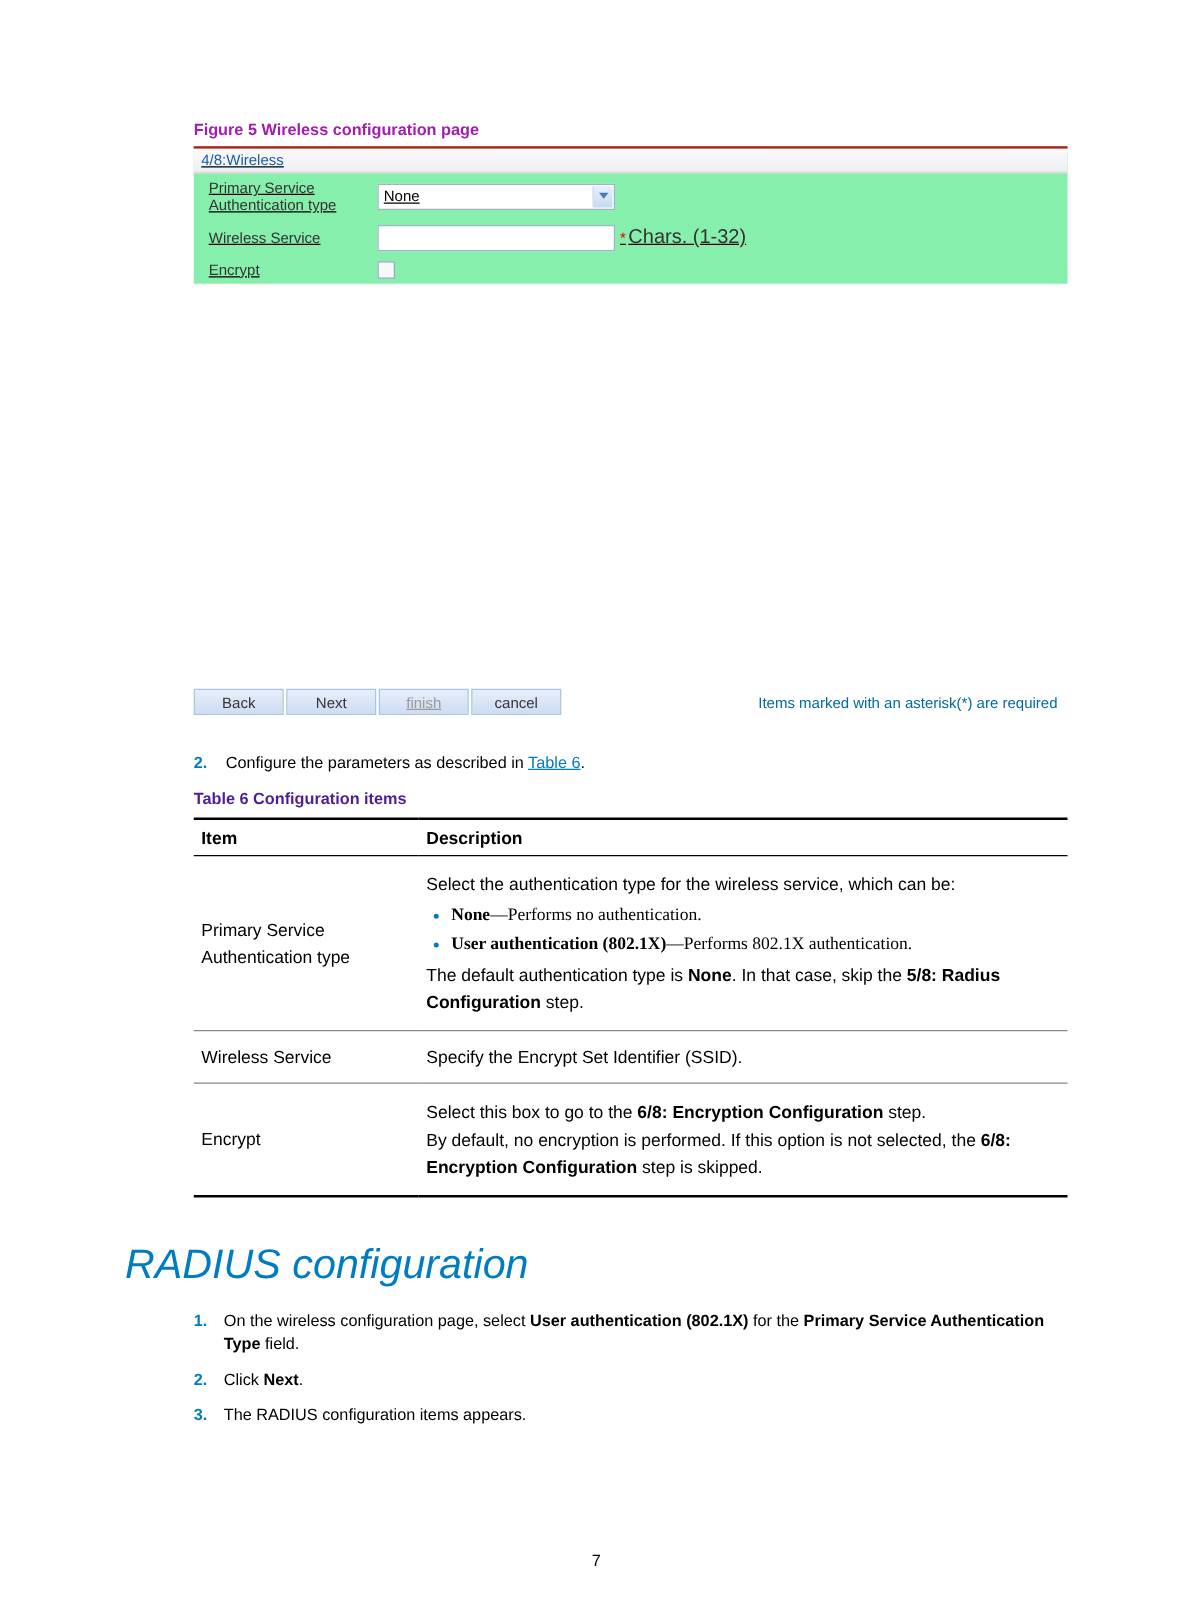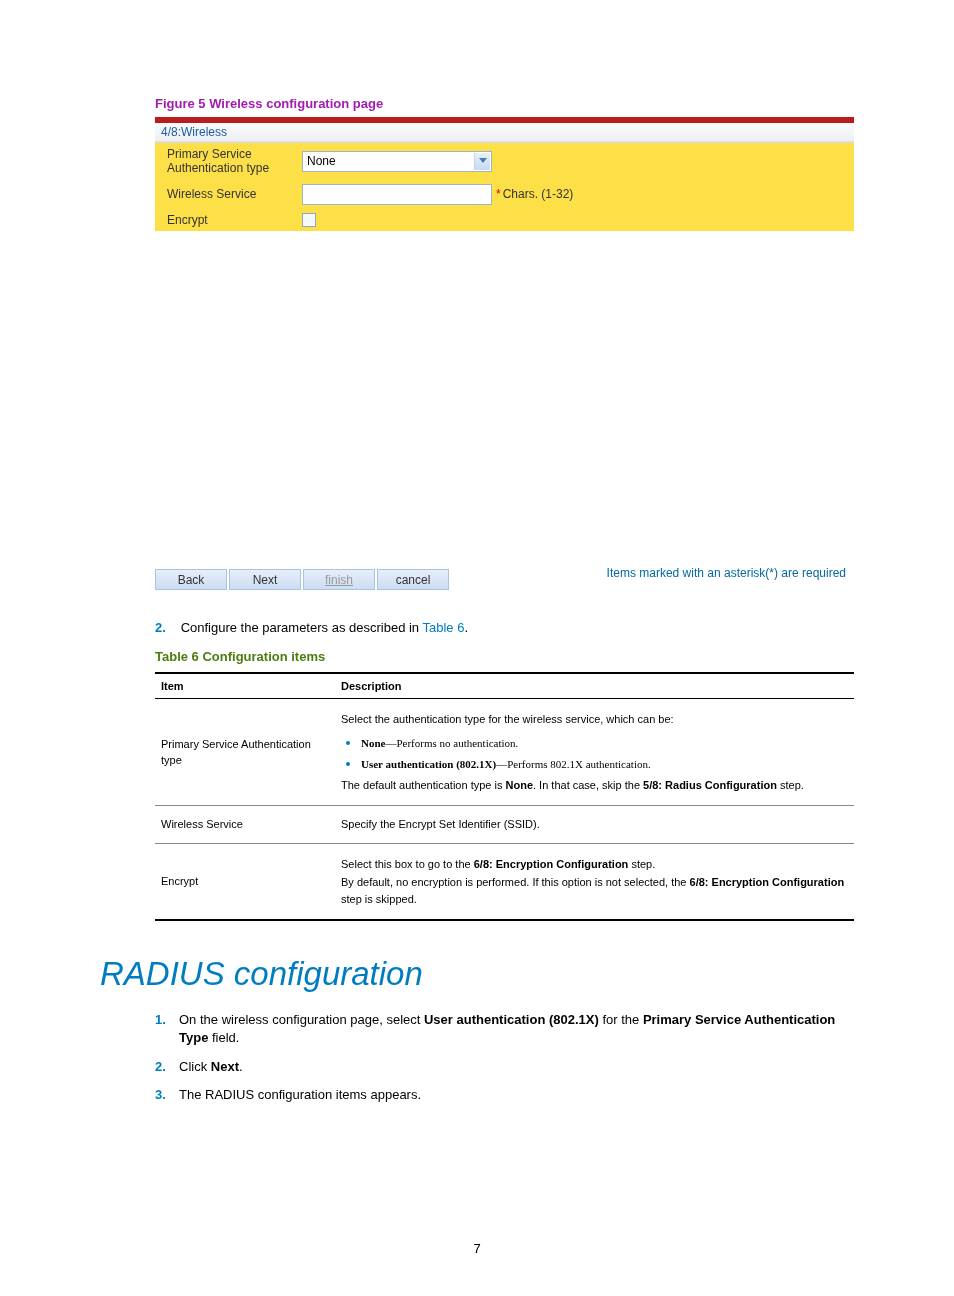--- a/index.html
+++ b/index.html
@@ -14,23 +14,24 @@
       padding: 96px 100px 50px 100px;
     }
     .content { margin-left: 55px; }
     .figure-caption {
       color: #a21caf;
       font-weight: bold;
       font-size: 13px;
       margin-bottom: 6px;
     }
     .wireless-panel {
-      border-top: 6px solid #b91c1c;
-      background: #fde047;
+      border-top: 2px solid #b91c1c;
+      background: #86efac;
       margin-bottom: 6px;
+      text-decoration: underline;
     }
     .panel-title {
       color: #1a5ca8;
       font-size: 12px;
       padding: 2px 6px;
       border-bottom: 1px solid #e2e2e2;
     }
     .panel-title-row {
       background: linear-gradient(#fbfbfb, #eceef2);
       border-bottom: 1px solid #d8d8d8;
@@ -69,21 +70,21 @@
     .select-arrow svg { display: block; }
     .text-input {
       width: 190px;
       height: 21px;
       border: 1px solid #9db5c9;
       background: #fff;
       font-size: 12px;
       padding: 0 4px;
     }
     .asterisk { color: #d00; margin: 0 2px 0 4px; }
-    .hint { color: #333; font-size: 12px; }
+    .hint { color: #333; font-size: 16px; }
     .checkbox {
       width: 14px;
       height: 14px;
       border: 1px solid #8fa9be;
       background: #f5f9fc;
     }
     .spacer-large { height: 316px; }
     .button-row {
       display: flex;
       align-items: center;
@@ -94,47 +95,46 @@
       width: 72px;
       height: 21px;
       border: 1px solid #a9c4dd;
       background: linear-gradient(#e6eefa, #cdddf2);
       font-size: 12px;
       color: #333;
       display: flex;
       align-items: center;
       justify-content: center;
       margin-right: 2px;
-      margin-top: 14px;
     }
     .btn.disabled { color: #9a9a9a; text-decoration: underline; }
     .req-note {
       margin-left: auto;
       font-size: 12px;
       color: #0369a1;
       padding-right: 8px;
     }
     .step-line { margin: 28px 0 14px 0; }
     .step-num {
       color: #007cc2;
       font-weight: bold;
       display: inline-block;
       width: 22px;
     }
-    .link { color: #007cc2; }
+    .link { color: #007cc2; text-decoration: underline; }
     .table-caption {
-      color: #4d7c0f;
+      color: #4c1d95;
       font-weight: bold;
       font-size: 13px;
       margin: 12px 0 8px 0;
     }
     table.config {
       width: 100%;
       border-collapse: collapse;
-      font-size: 11px;
+      font-size: 14px;
     }
     table.config thead tr { border-top: 2px solid #000; border-bottom: 1px solid #000; }
     table.config th {
       text-align: left;
       font-weight: bold;
       padding: 6px 6px;
     }
     table.config th:first-child { width: 180px; }
     table.config tbody tr { border-bottom: 1px solid #888; }
     table.config tbody tr:last-child { border-bottom: 2px solid #000; }

